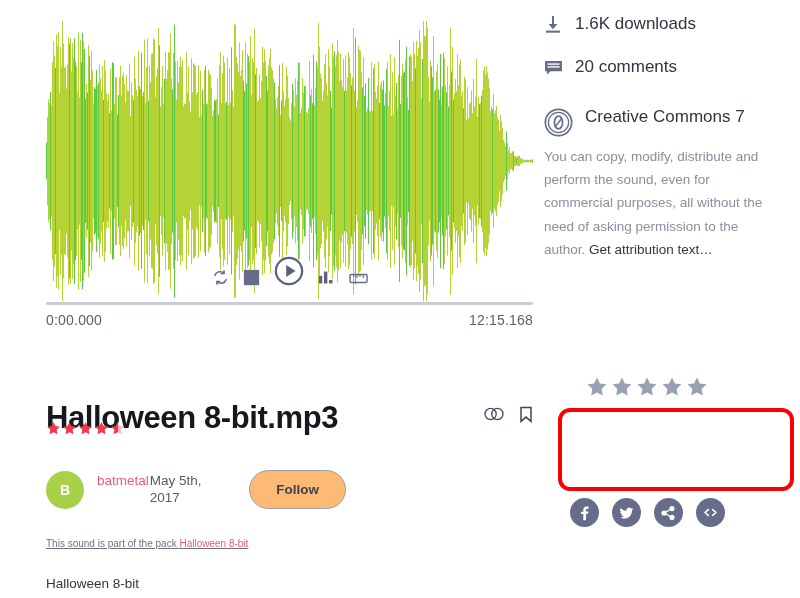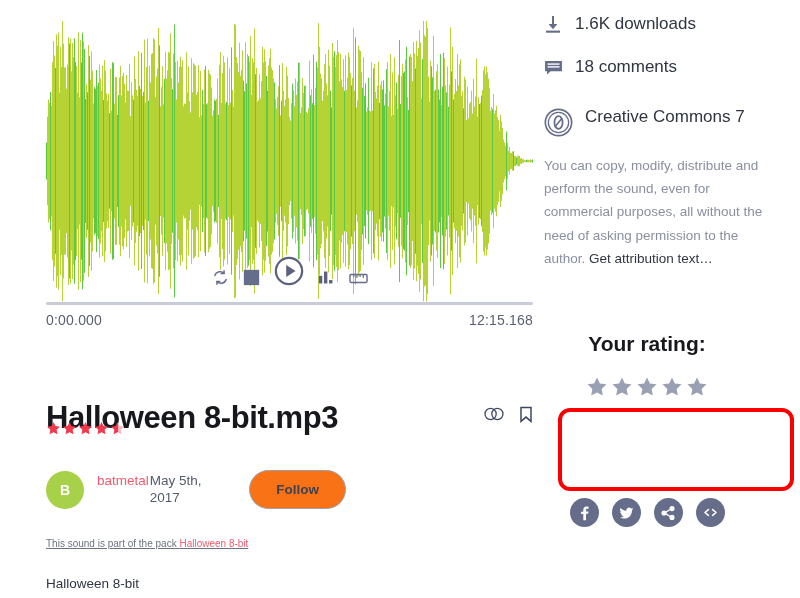--- a/index.html
+++ b/index.html
@@ -71,21 +71,21 @@
     width:38px; height:38px; border-radius:50%;
     background:#a8d14a; color:#ffffff;
     display:flex; align-items:center; justify-content:center;
     font-size:14px; font-weight:bold; flex:none;
   }
   .author-meta { display:flex; flex-direction:row; gap:1px; line-height:1.25; }
   .author-name { font-size:13.5px; color:#f05a6e; cursor:pointer; }
   .author-date { font-size:13.5px; color:#545b6b; }
   .follow-btn {
     margin-left:24px;
-    border:1px solid #9aa0b0; background:#f97316;
+    border:1px solid #9aa0b0; background:#fdba74;
     border-radius:22px; padding:11px 26px;
     font-size:13.5px; font-weight:bold; color:#3d4352;
     cursor:pointer; font-family:inherit; white-space:nowrap;
   }
 
   
   .pack-line { position:absolute; left:46px; top:538px; font-size:10px; color:#6c7280;text-decoration:underline; }
   .pack-link { color:#f05a6e; cursor:pointer; }
   .description { position:absolute; left:46px; top:576px; font-size:13.5px; color:#2f3542; }
 
@@ -94,21 +94,21 @@
   .stat-downloads { left:23px; top:14px; }
   .stat-comments  { left:23px; top:57px; }
   .stat-icon { width:20px; flex:none; display:flex; align-items:center; justify-content:center; }
   .stat-text { font-size:17px; color:#2f3542; }
 
   .license { position:absolute; left:24px; top:106px; width:222px; }
   .license-head { display:flex; align-items:flex-start; gap:12px; }
   .cc-icon { flex:none; margin-top:2px; }
   .license-name { font-size:17px; color:#2f3542; line-height:1.28; }
   .license-desc {
-    margin-top:13px; font-size:13.5px; color:#8a8fa0; line-height:1.72;
+    margin-top:4px; font-size:13.5px; color:#8a8fa0; line-height:1.72;
   }
   .attr-link { color:#2f3542; cursor:pointer; }
 
   .your-rating {
     position:absolute; left:0; top:332px; width:254px; text-align:center;
     font-size:21px; font-weight:bold; color:#16181d;
   }
   .rating-stars {
     position:absolute; left:0; top:376px; width:254px;
     display:flex; justify-content:center; gap:3px;
@@ -749,41 +749,40 @@
     </div>
 
     <div class="stat-row stat-comments">
       <span class="stat-icon">
         <svg width="17" height="15" viewBox="0 0 18 16" fill="#656d8a">
           <path d="M0 1h18v11H6l-4 3.4V12H0z"></path>
           <rect x="2.6" y="3.6" width="12.8" height="1.5" fill="#ffffff"></rect>
           <rect x="2.6" y="6.6" width="12.8" height="1.5" fill="#ffffff"></rect>
         </svg>
       </span>
-      <span class="stat-text">18 comments</span>
+      <span class="stat-text">20 comments</span>
     </div>
 
     <div class="license">
       <div class="license-head">
         <span class="cc-icon">
           <svg width="29" height="29" viewBox="0 0 30 30">
             <circle cx="15" cy="15" r="13.6" fill="none" stroke="#656d8a" stroke-width="1.7"></circle>
             <circle cx="15" cy="15" r="10.5" fill="none" stroke="#656d8a" stroke-width="1.3"></circle>
             <ellipse cx="15" cy="15" rx="4.2" ry="6.6" fill="none" stroke="#656d8a" stroke-width="1.8"></ellipse>
             <line x1="11.2" y1="19.6" x2="18.8" y2="10.4" stroke="#656d8a" stroke-width="1.6"></line>
           </svg>
         </span>
         <span class="license-name">Creative Commons 7</span>
       </div>
       <div class="license-desc">
         <span>You can copy, modify, distribute and perform the sound, even for commercial purposes, all without the need of asking permission to the author. </span><span class="attr-link">Get attribution text…</span>
       </div>
     </div>
 
-    <div class="your-rating">Your rating:</div>
 
     <div class="rating-stars">
       <svg class="star" width="22" height="22" viewBox="0 0 20 20">
           <path d="M10 1.3l2.6 5.5 6 .8-4.4 4.2 1.1 6-5.3-2.9-5.3 2.9 1.1-6L1.4 7.6l6-.8z" fill="#9aa0b4"></path>
         </svg>
       <svg class="star" width="22" height="22" viewBox="0 0 20 20">
           <path d="M10 1.3l2.6 5.5 6 .8-4.4 4.2 1.1 6-5.3-2.9-5.3 2.9 1.1-6L1.4 7.6l6-.8z" fill="#9aa0b4"></path>
         </svg>
       <svg class="star" width="22" height="22" viewBox="0 0 20 20">
           <path d="M10 1.3l2.6 5.5 6 .8-4.4 4.2 1.1 6-5.3-2.9-5.3 2.9 1.1-6L1.4 7.6l6-.8z" fill="#9aa0b4"></path>

